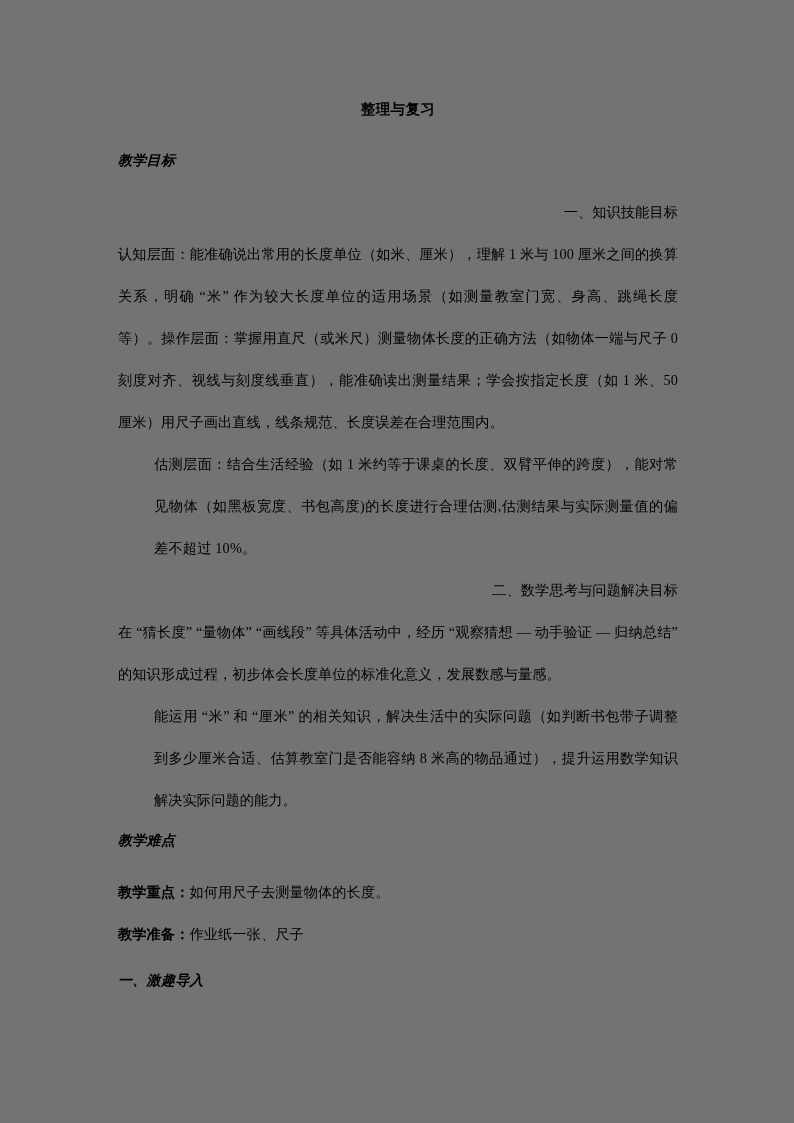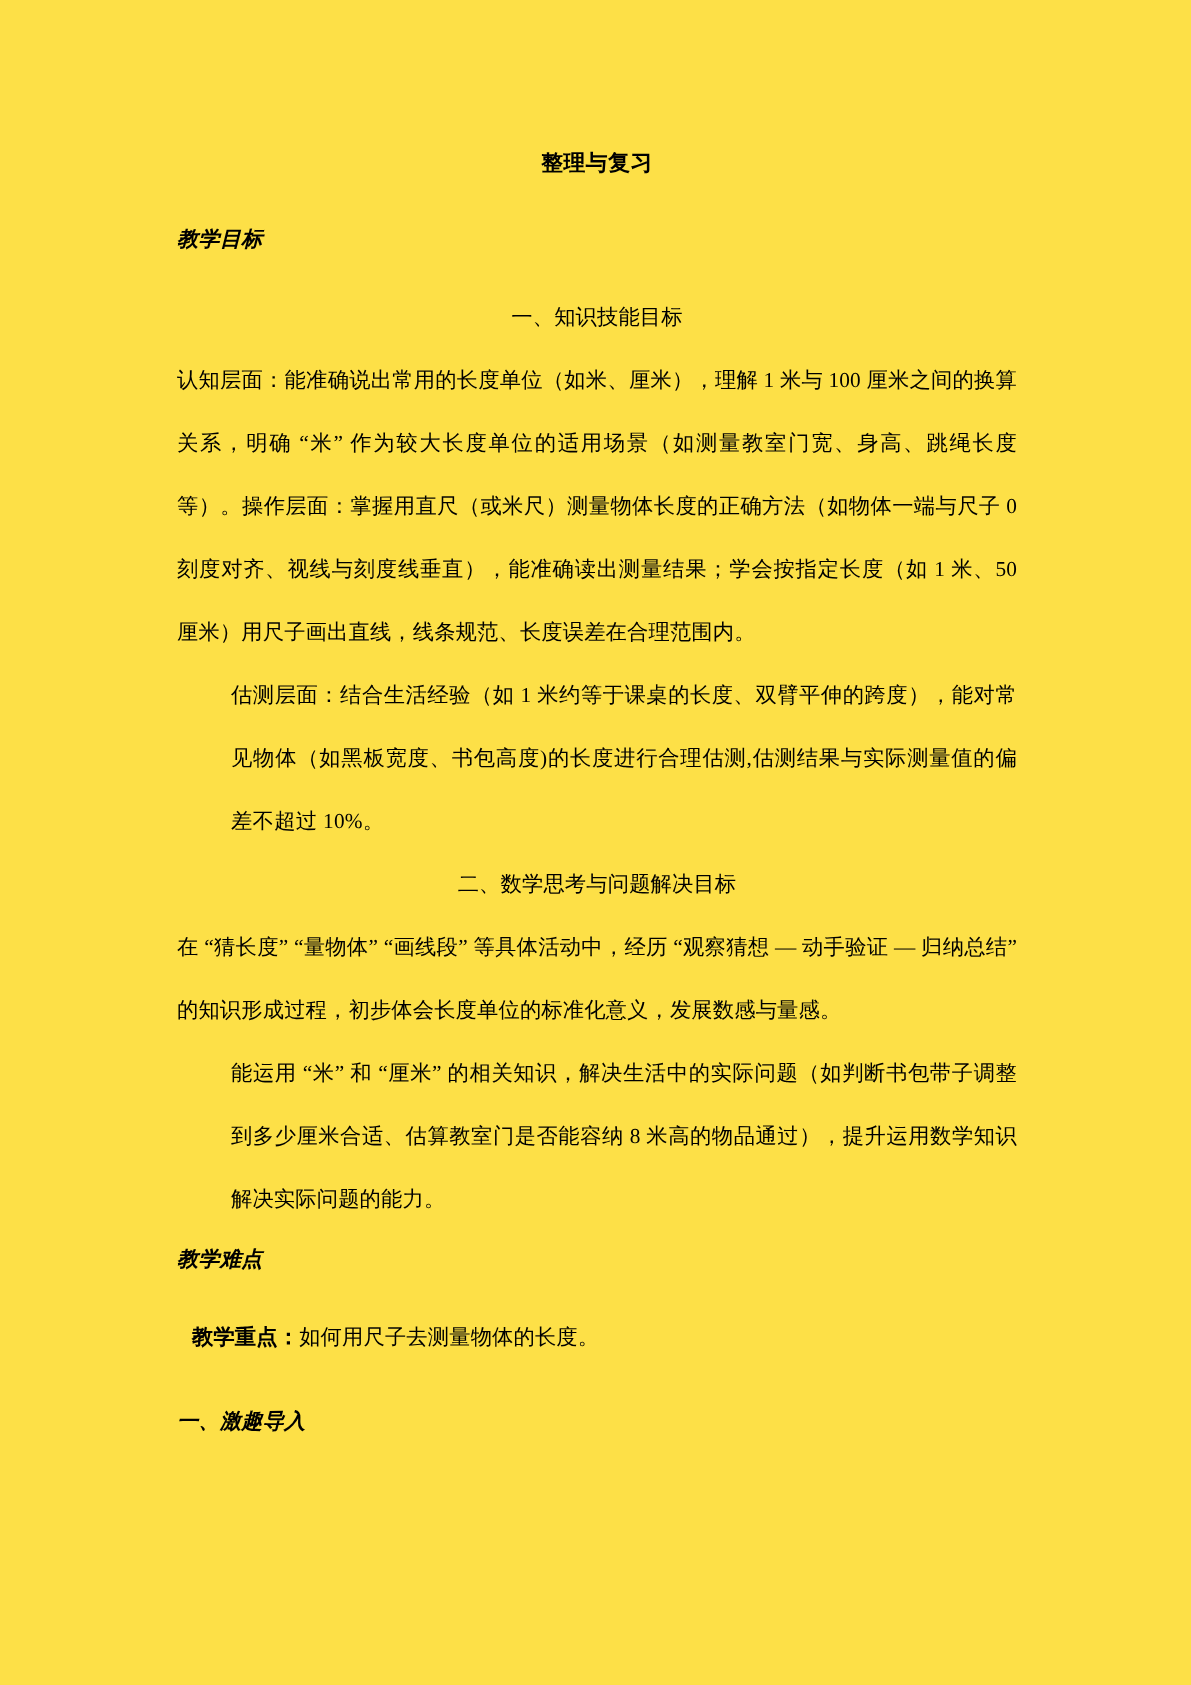--- a/index.html
+++ b/index.html
@@ -15,21 +15,21 @@
     color: #000000;
     -webkit-font-smoothing: antialiased;
     overflow: hidden;
   }
   .page {
     position: relative;
     width: 794px;
     height: 1123px;
     box-sizing: border-box;
     padding: 97px 116px 0 118px;
-    background: #fde047;
+    background: #737373;
   }
   .doc-title {
     text-align: center;
     font-size: 14.5px;
     font-weight: bold;
     line-height: 24px;
     letter-spacing: 0.4px;
     margin: 0 0 28px 0;
   }
   .h-bold {
@@ -55,27 +55,27 @@
     letter-spacing: 0.2px;
   }
   .para + .para {
     margin-top: 0;
     margin-left: 36px;
   }
   .plain-line {
     font-size: 14.2px;
     line-height: 42px;
     margin: 0;
-    text-align: center;
+    text-align: right;
     letter-spacing: 0.1px;
   }
   .label-line {
     font-size: 14.2px;
     line-height: 42px;
-    margin: 10px;
+    margin: 0;
     text-align: left;
     letter-spacing: 0.1px;
   }
   .label-line .lbl {
     font-weight: bold;
   }
   .gap-sm { height: 8px; }
   .gap-md { height: 14px; }
 </style>
 </head>
@@ -101,19 +101,22 @@
 
   <div class="gap-sm"></div>
 
   <p class="h-bold">教学难点</p>
 
   <p class="label-line">
     <span class="lbl">教学重点</span><span class="lbl">：</span><span>如何用尺子去测量物体的长度。</span>
   </p>
 
 
+  <p class="label-line">
+    <span class="lbl">教学准备</span><span class="lbl">：</span><span>作业纸一张、尺子</span>
+  </p>
 
   <div class="gap-md"></div>
 
 
   <p class="h-bold">一、激趣导入</p>
 
 </div>
 
 </body></html>

